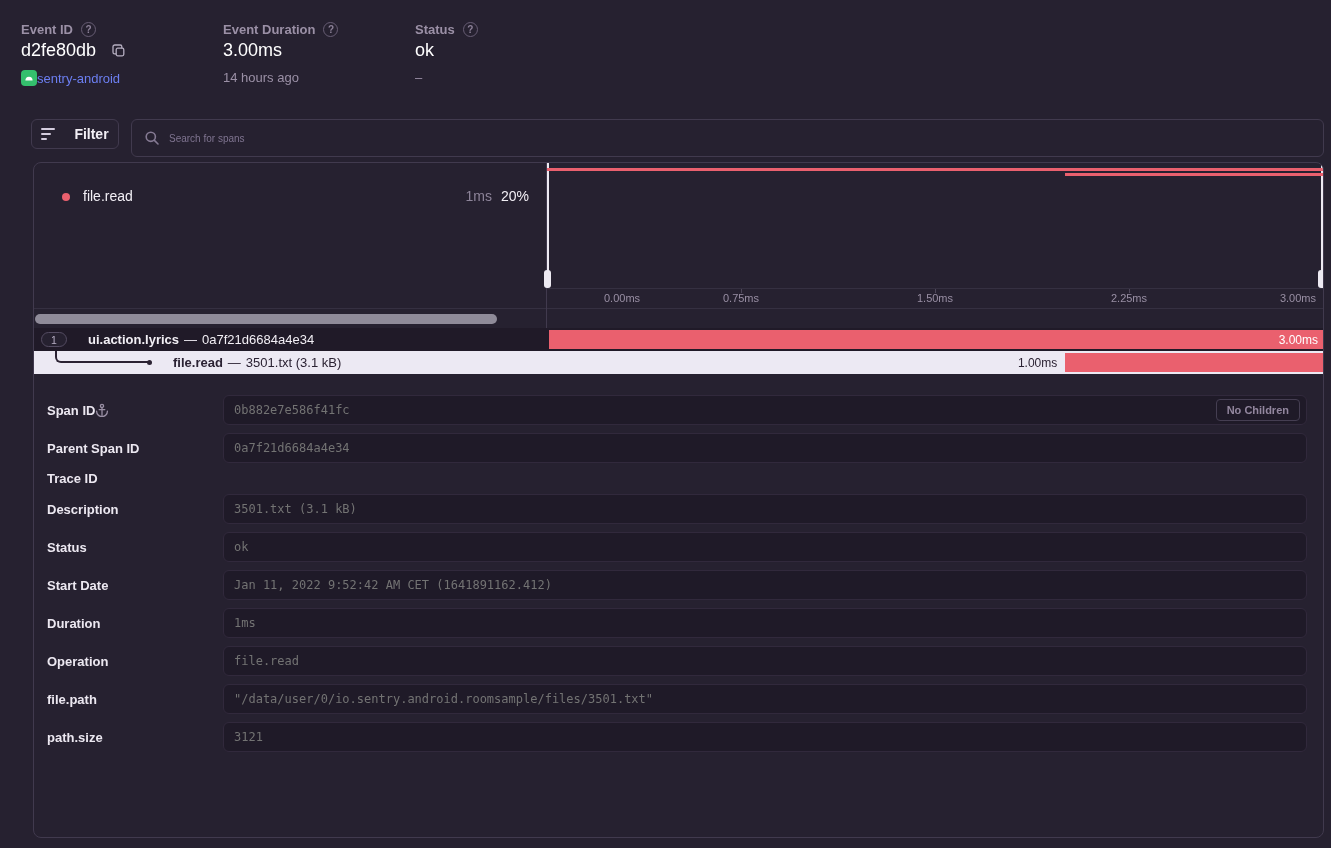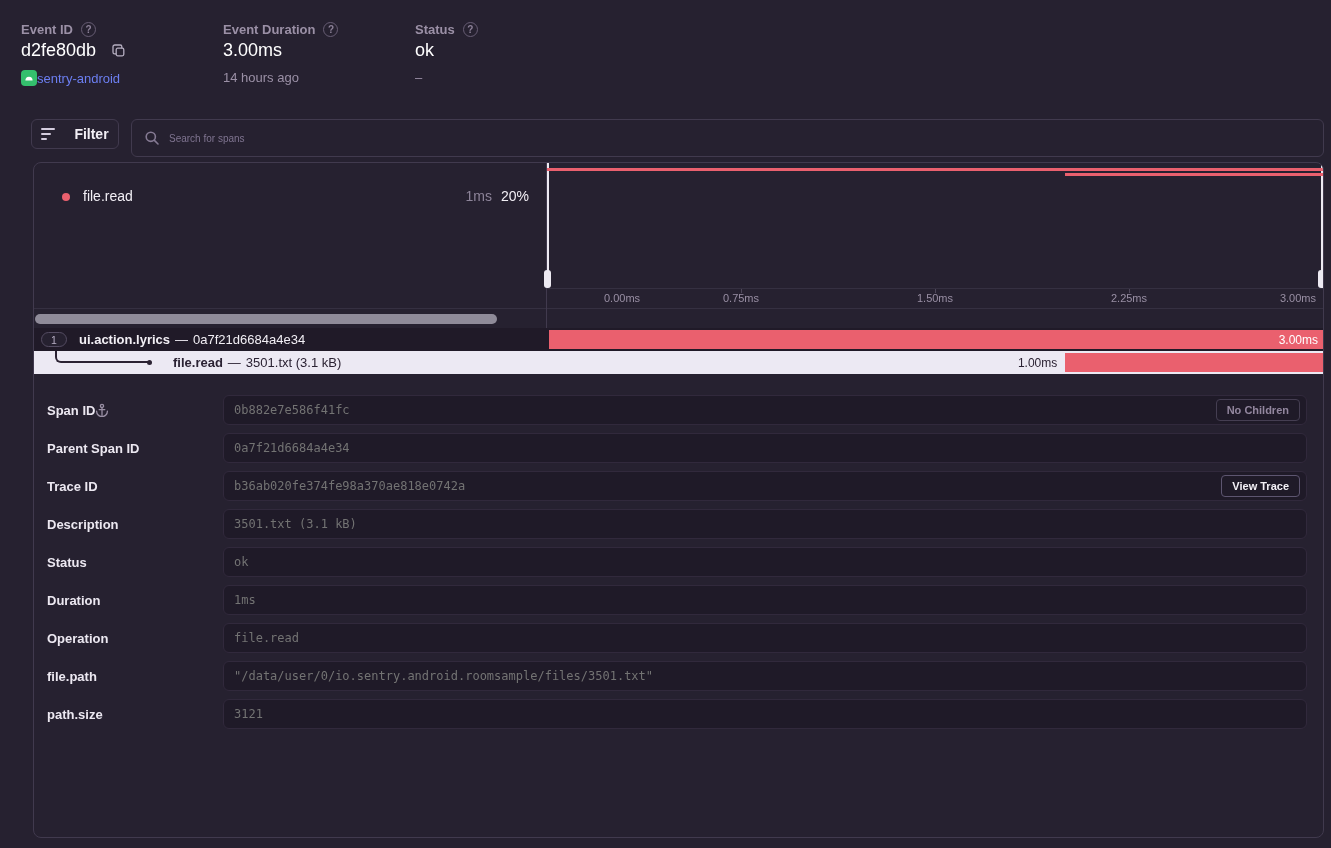--- a/index.html
+++ b/index.html
@@ -55,21 +55,21 @@
   .axis-label { position:absolute; line-height:18px; white-space:nowrap; }
   .axis-tick { position:absolute; top:0; width:1px; height:4px; background:#4d4659; }
   .wf-foot { height:20px; border-top:1px solid #353041; }
   
   .span-row { position:relative; height:23px; cursor:pointer; }
   .row-parent { background:#201a28; }
   .row-child { background:#ece9f3; color:#2b2233; }
   .row-head { position:absolute; left:0; top:0; bottom:0; display:flex; align-items:center; z-index:2; }
   .tree-pill { margin-left:7px; width:26px; height:15px; border:1px solid #544c62; border-radius:8px;
                color:#b7aec4; font-size:10.5px; display:flex; align-items:center; justify-content:center; background:#262130; }
-  .row-op { margin-left:12px; font-size:13px; font-weight:bold; white-space:nowrap; }
+  .row-op { margin-left:21px; font-size:13px; font-weight:bold; white-space:nowrap; }
   .row-sep { margin:0 5px; font-size:13px; }
   .row-desc { font-size:13px; white-space:nowrap; }
   .connector { position:absolute; left:21px; top:0; width:93px; height:12px;
                border-left:2px solid #2b2233; border-bottom:2px solid #2b2233; border-bottom-left-radius:6px; }
   .connector-dot { position:absolute; left:113px; top:9px; width:5px; height:5px; border-radius:50%; background:#2b2233; }
   .row-child .row-op { margin-left:139px; }
   .row-track { position:absolute; left:515px; right:0; top:0; bottom:0; }
   .row-bar { position:absolute; top:2px; bottom:2px; background:#ea606e; display:flex; align-items:center; justify-content:flex-end; }
   .bar-dur { color:#ffffff; font-size:12px; padding-right:5px; }
   .child-dur { position:absolute; top:0; bottom:0; display:flex; align-items:center; color:#2b2233; font-size:12px; }
@@ -250,43 +250,47 @@
           <span>Parent Span ID</span>
         </div>
         <div class="detail-box">
           <span class="detail-value">0a7f21d6684a4e34</span>
         </div>
       </div>
       <div class="detail-row">
         <div class="detail-label">
           <span>Trace ID</span>
         </div>
-        <div class="detail-box">
-          <span class="detail-value">b36ab020fe374fe98a370ae818e0742a</span>
-          <button class="chip bright">View Trace</button>
-        </div>
       </div>
       <div class="detail-row">
         <div class="detail-label">
           <span>Description</span>
         </div>
         <div class="detail-box">
           <span class="detail-value">3501.txt (3.1 kB)</span>
         </div>
       </div>
       <div class="detail-row">
         <div class="detail-label">
           <span>Status</span>
         </div>
         <div class="detail-box">
           <span class="detail-value">ok</span>
         </div>
       </div>
       <div class="detail-row">
         <div class="detail-label">
+          <span>Start Date</span>
+        </div>
+        <div class="detail-box">
+          <span class="detail-value">Jan 11, 2022 9:52:42 AM CET (1641891162.412)</span>
+        </div>
+      </div>
+      <div class="detail-row">
+        <div class="detail-label">
           <span>Duration</span>
         </div>
         <div class="detail-box">
           <span class="detail-value">1ms</span>
         </div>
       </div>
       <div class="detail-row">
         <div class="detail-label">
           <span>Operation</span>
         </div>

